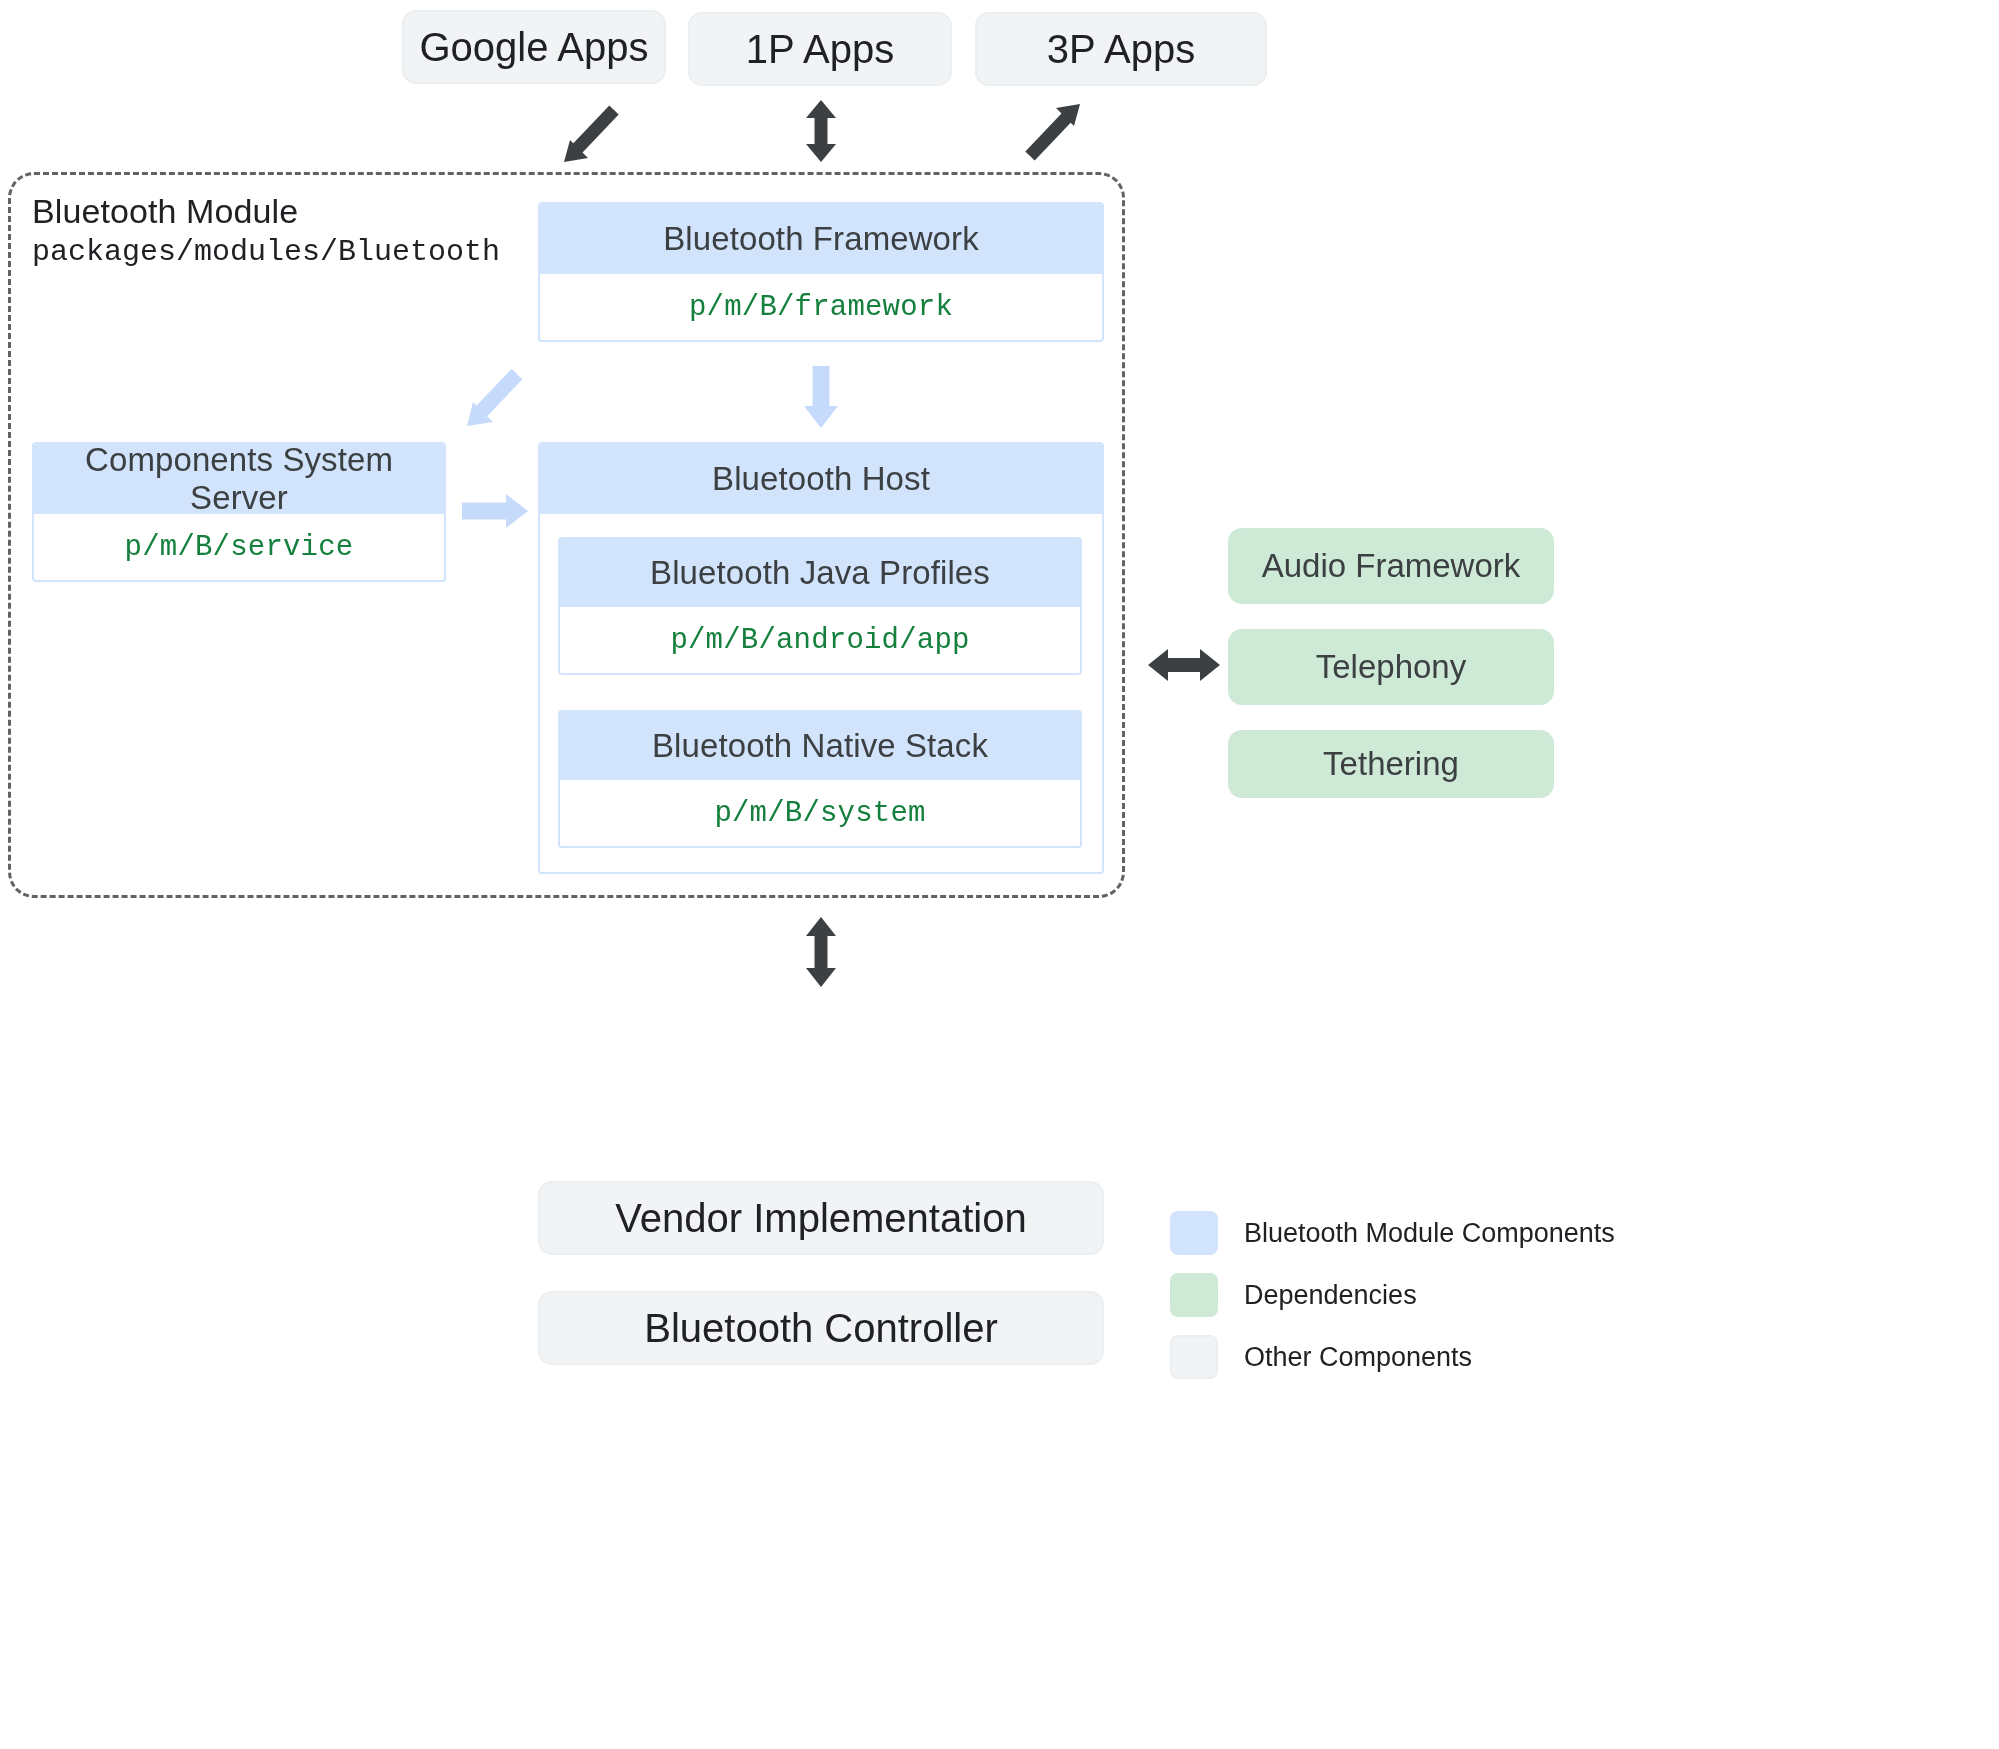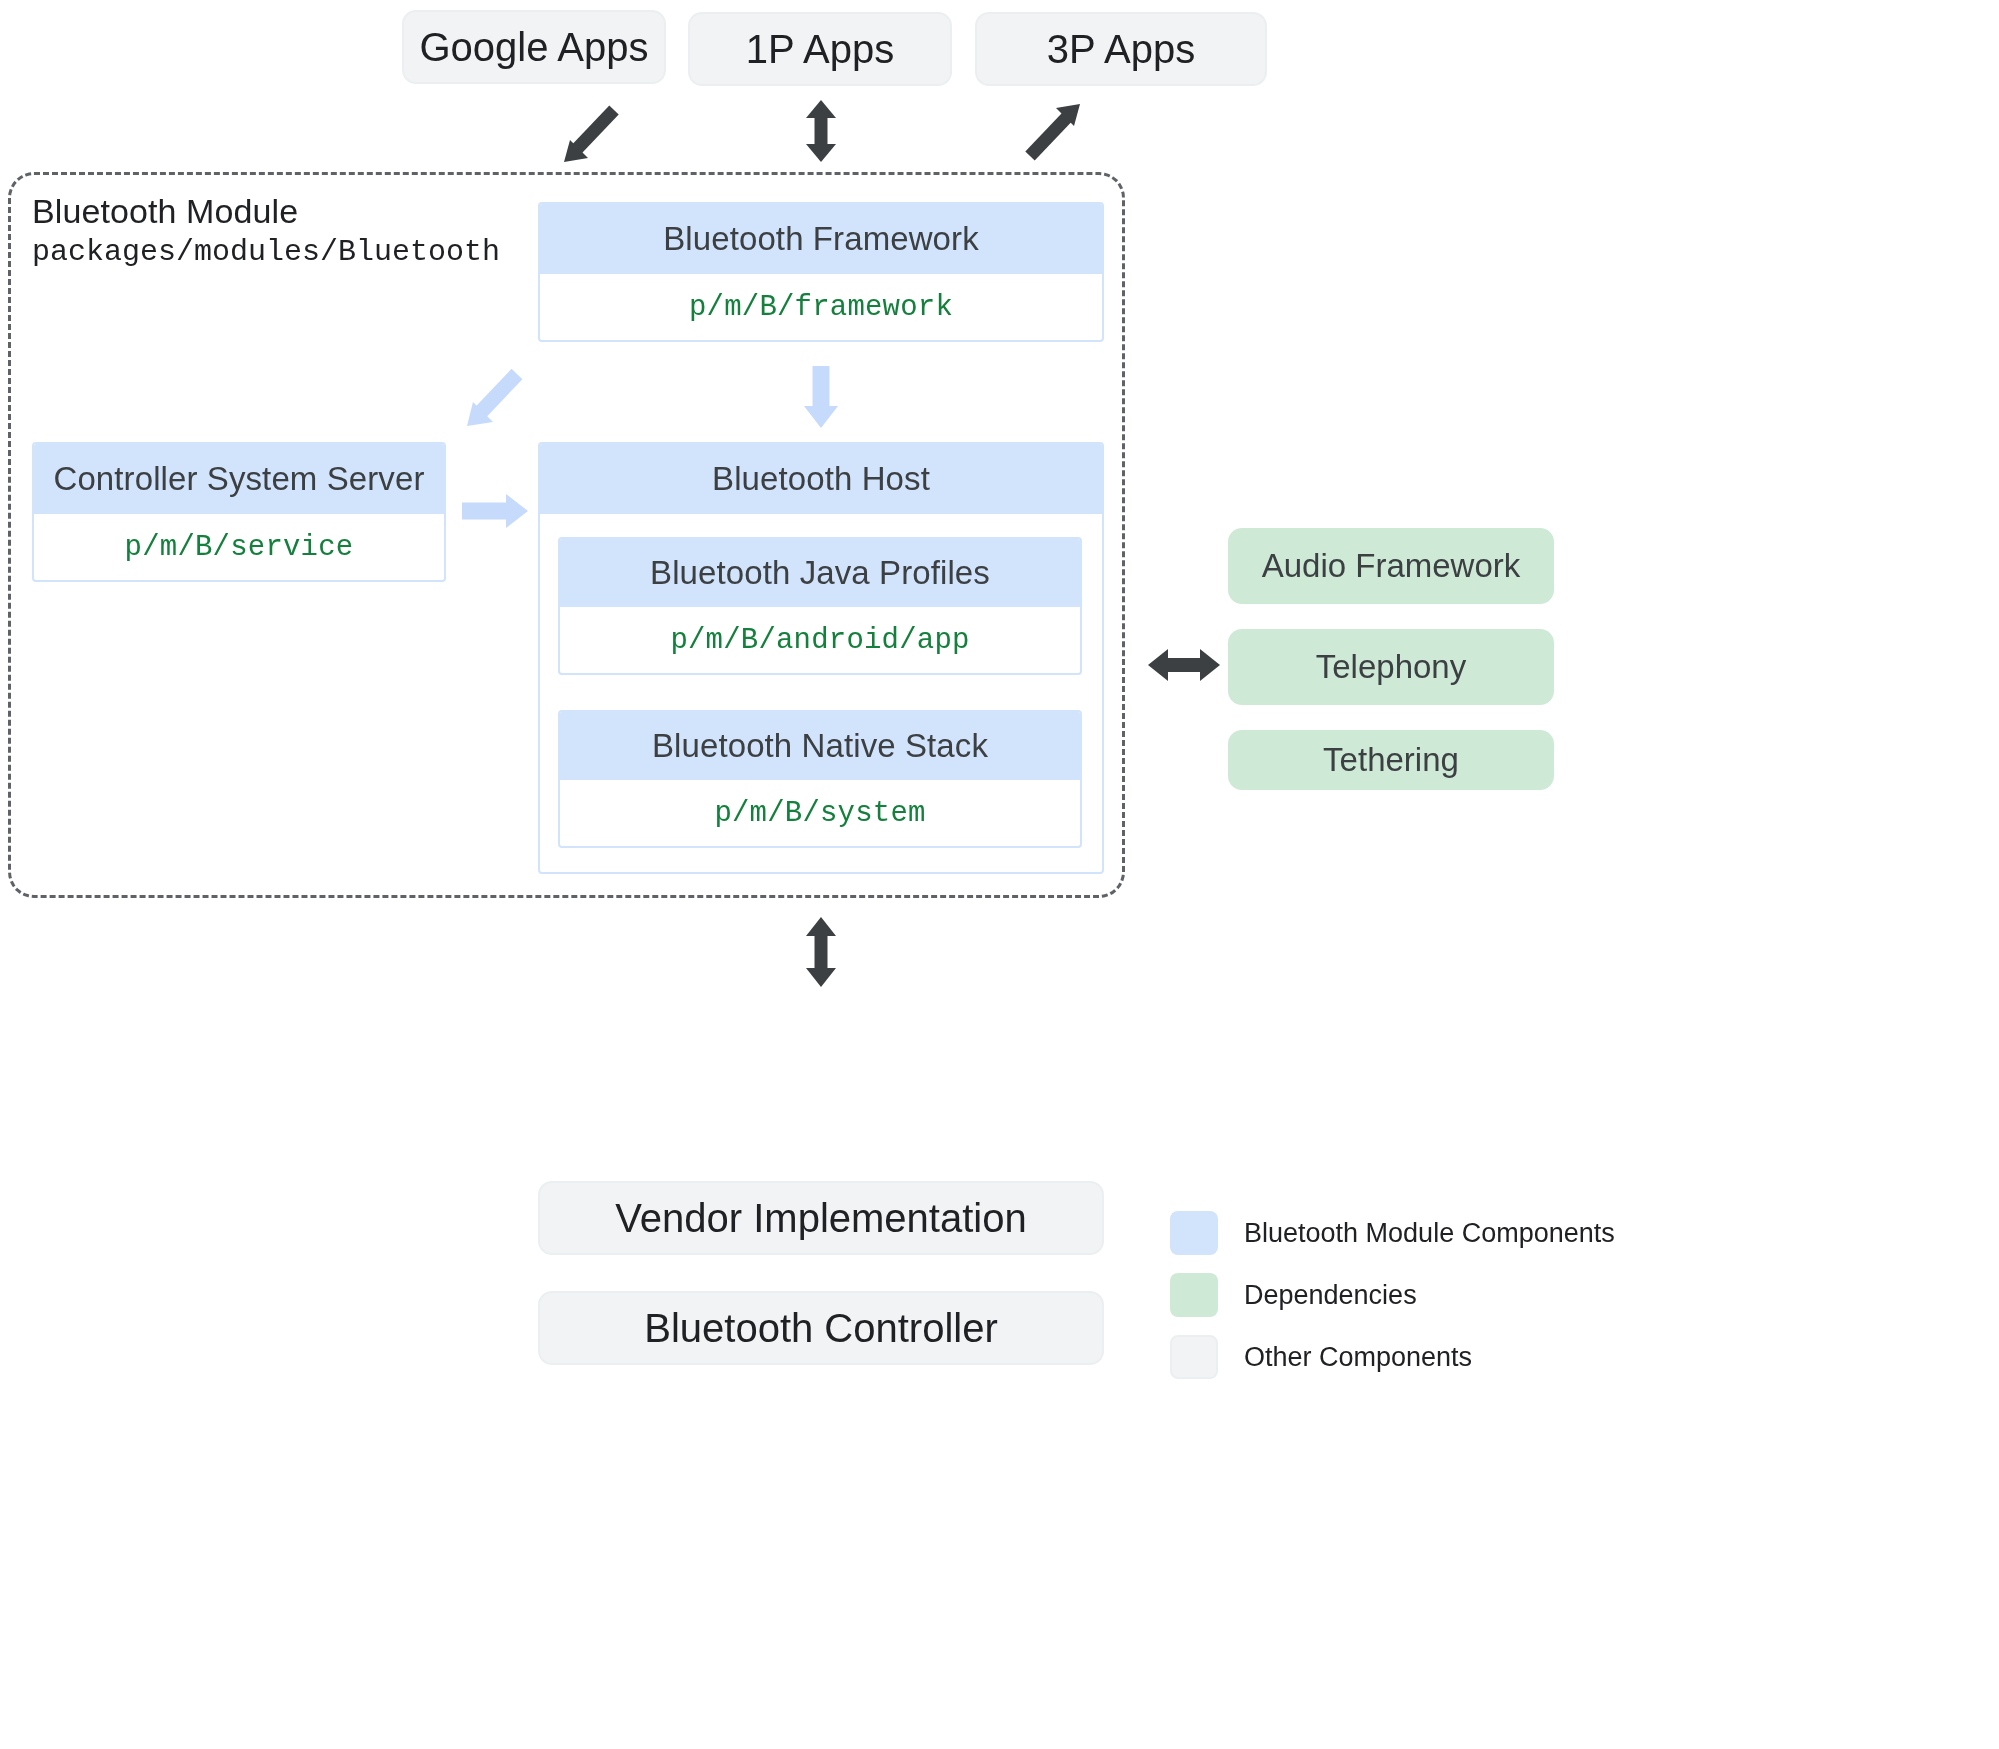--- a/index.html
+++ b/index.html
@@ -133,21 +133,21 @@
   </div>
 
   <div class="arrow" style="left:802px; top:366px;">
     <svg width="38" height="62" viewBox="0 0 38 62">
       <line x1="19" y1="0" x2="19" y2="44" stroke="#c6dafc" stroke-width="17"></line>
       <polygon points="19,62 36,40 2,40" fill="#c6dafc"></polygon>
     </svg>
   </div>
 
   <div class="node blue" style="left:32px; top:442px; width:414px; height:140px;">
-    <div class="hdr" style="height:70px;">Controller System Server</div>
+    <div class="hdr" style="height:70px;">Components System Server</div>
     <div class="path" style="height:66px;">p/m/B/service</div>
   </div>
 
   <div class="arrow" style="left:462px; top:492px;">
     <svg width="66" height="38" viewBox="0 0 66 38">
       <line x1="0" y1="19" x2="46" y2="19" stroke="#c6dafc" stroke-width="17"></line>
       <polygon points="66,19 44,36 44,2" fill="#c6dafc"></polygon>
     </svg>
   </div>
 
@@ -172,21 +172,21 @@
       <polygon points="72,20 52,36 52,4" fill="#3c4043"></polygon>
     </svg>
   </div>
 
   <div class="green-solid" style="left:1228px; top:528px; width:326px; height:76px;">
     <span>Audio Framework</span>
   </div>
   <div class="green-solid" style="left:1228px; top:629px; width:326px; height:76px;">
     <span>Telephony</span>
   </div>
-  <div class="green-solid" style="left:1228px; top:730px; width:326px; height:60px;">
+  <div class="green-solid" style="left:1228px; top:730px; width:326px; height:68px;">
     <span>Tethering</span>
   </div>
 
   <div class="arrow" style="left:803px; top:917px;">
     <svg width="36" height="70" viewBox="0 0 36 70">
       <line x1="18" y1="14" x2="18" y2="56" stroke="#3c4043" stroke-width="13"></line>
       <polygon points="18,0 33,19 3,19" fill="#3c4043"></polygon>
       <polygon points="18,70 33,51 3,51" fill="#3c4043"></polygon>
     </svg>
   </div>

